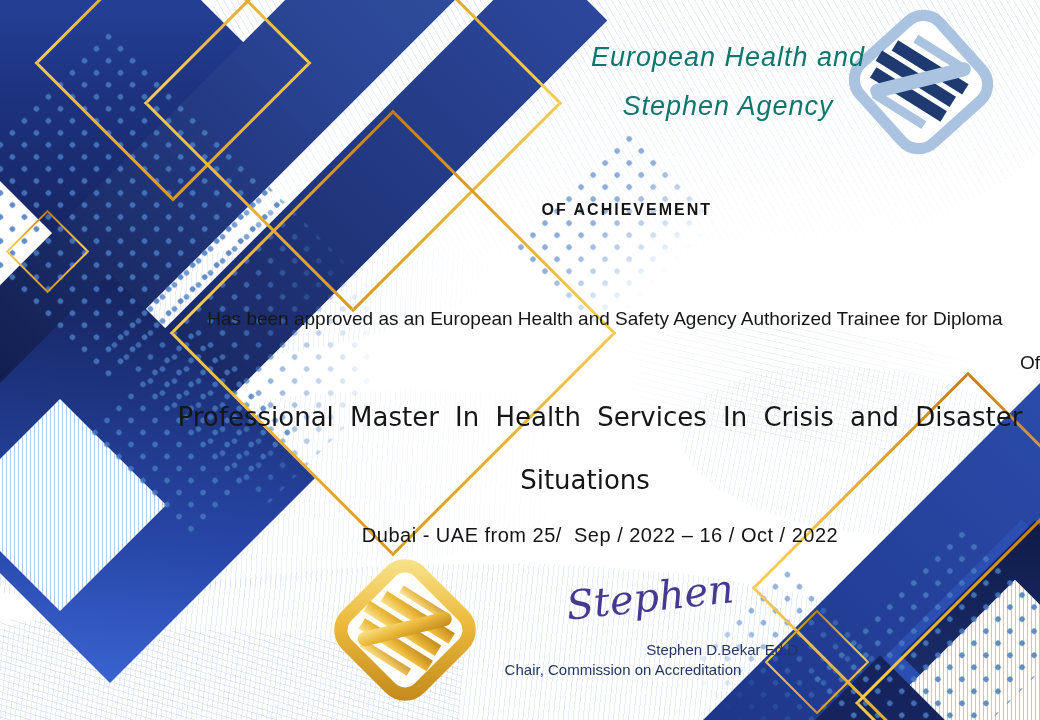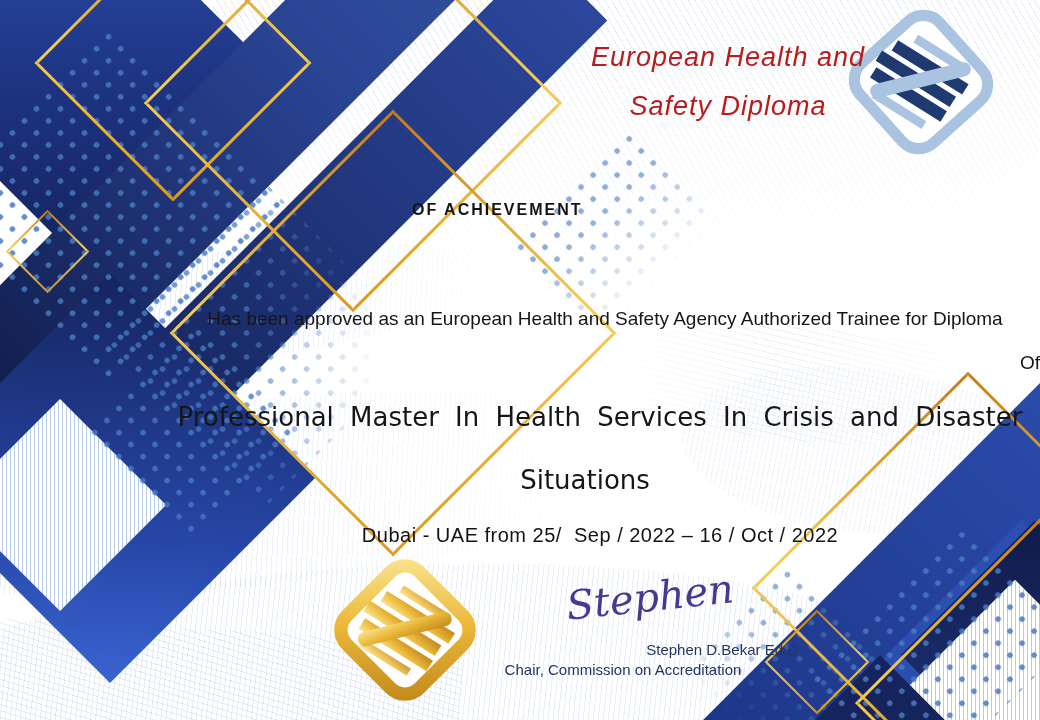--- a/index.html
+++ b/index.html
@@ -84,26 +84,26 @@
   .br-d1{left:830px;top:578px;width:220px;height:160px;transform:rotate(-45deg);opacity:.9;}
   .br-d2{left:705px;top:598px;width:150px;height:135px;transform:rotate(-45deg);opacity:.6;
          -webkit-mask-image:linear-gradient(to left,#000 40%,transparent);
          mask-image:linear-gradient(to left,#000 40%,transparent);}
   
   .agency-logo{position:absolute;left:845px;top:2px;width:152px;height:160px;}
   .gold-seal{position:absolute;left:328px;top:550px;width:154px;height:160px;}
   
   .txt{position:absolute;color:#1a1a1a;}
   .agency-name{left:528px;top:33px;width:400px;text-align:center;
-      font-style:italic;font-size:27px;letter-spacing:1px;color:#b91c1c;line-height:49px;}
+      font-style:italic;font-size:27px;letter-spacing:1px;color:#0f766e;line-height:49px;}
   .cert-title{left:300px;top:140px;width:440px;text-align:center;
       font-size:48px;letter-spacing:9px;font-weight:normal;
       background:linear-gradient(100deg,#8f5512 0%,#c87d18 25%,#efae2c 55%,#e3a025 85%);
       -webkit-background-clip:text;background-clip:text;color:transparent;}
-  .cert-sub{left:412px;top:201px;width:300px;
+  .cert-sub{left:412px;top:201px;width:300px;text-align:right;
       font-size:16px;font-weight:bold;letter-spacing:2px;color:#141414;}
   .recipient{left:262px;top:233px;width:700px;text-align:center;
       font-family:"DejaVu Serif",serif;font-style:italic;font-size:44px;color:#151515;}
   .approval{left:130px;top:308px;width:950px;text-align:center;font-size:19px;color:#161616;}
   .of-line{left:170px;top:352px;width:870px;text-align:right;font-size:19px;color:#161616;}
   .course1{left:120px;top:402px;width:960px;text-align:center;
       font-family:"DejaVu Sans",sans-serif;font-size:26px;word-spacing:8px;color:#161616;}
   .course2{left:120px;top:465px;width:930px;text-align:center;
       font-family:"DejaVu Sans",sans-serif;font-size:26px;color:#161616;}
   .date-line{left:150px;top:524px;width:900px;text-align:center;font-size:20px;
@@ -197,21 +197,21 @@
         <rect x="103" y="51" width="8" height="54" fill="url(#goldA)" opacity="0.85"></rect>
       </g>
       <g transform="rotate(-14 75 75)">
         <rect x="28" y="67" width="94" height="14" rx="7" fill="url(#goldA)"></rect>
       </g>
     </svg>
   </div>
 
   <div class="txt agency-name z-text">
     <div>European Health and</div>
-    <div>Safety Diploma</div>
+    <div>Stephen Agency</div>
   </div>
 
   <div class="txt cert-sub z-text">OF ACHIEVEMENT</div>
 
 
   <div class="txt approval z-text">Has been approved as an European Health and Safety Agency Authorized Trainee for Diploma</div>
   <div class="txt of-line z-text">Of</div>
 
   <div class="txt course1 z-text">Professional Master In Health Services In Crisis and Disaster</div>
   <div class="txt course2 z-text">Situations</div>

